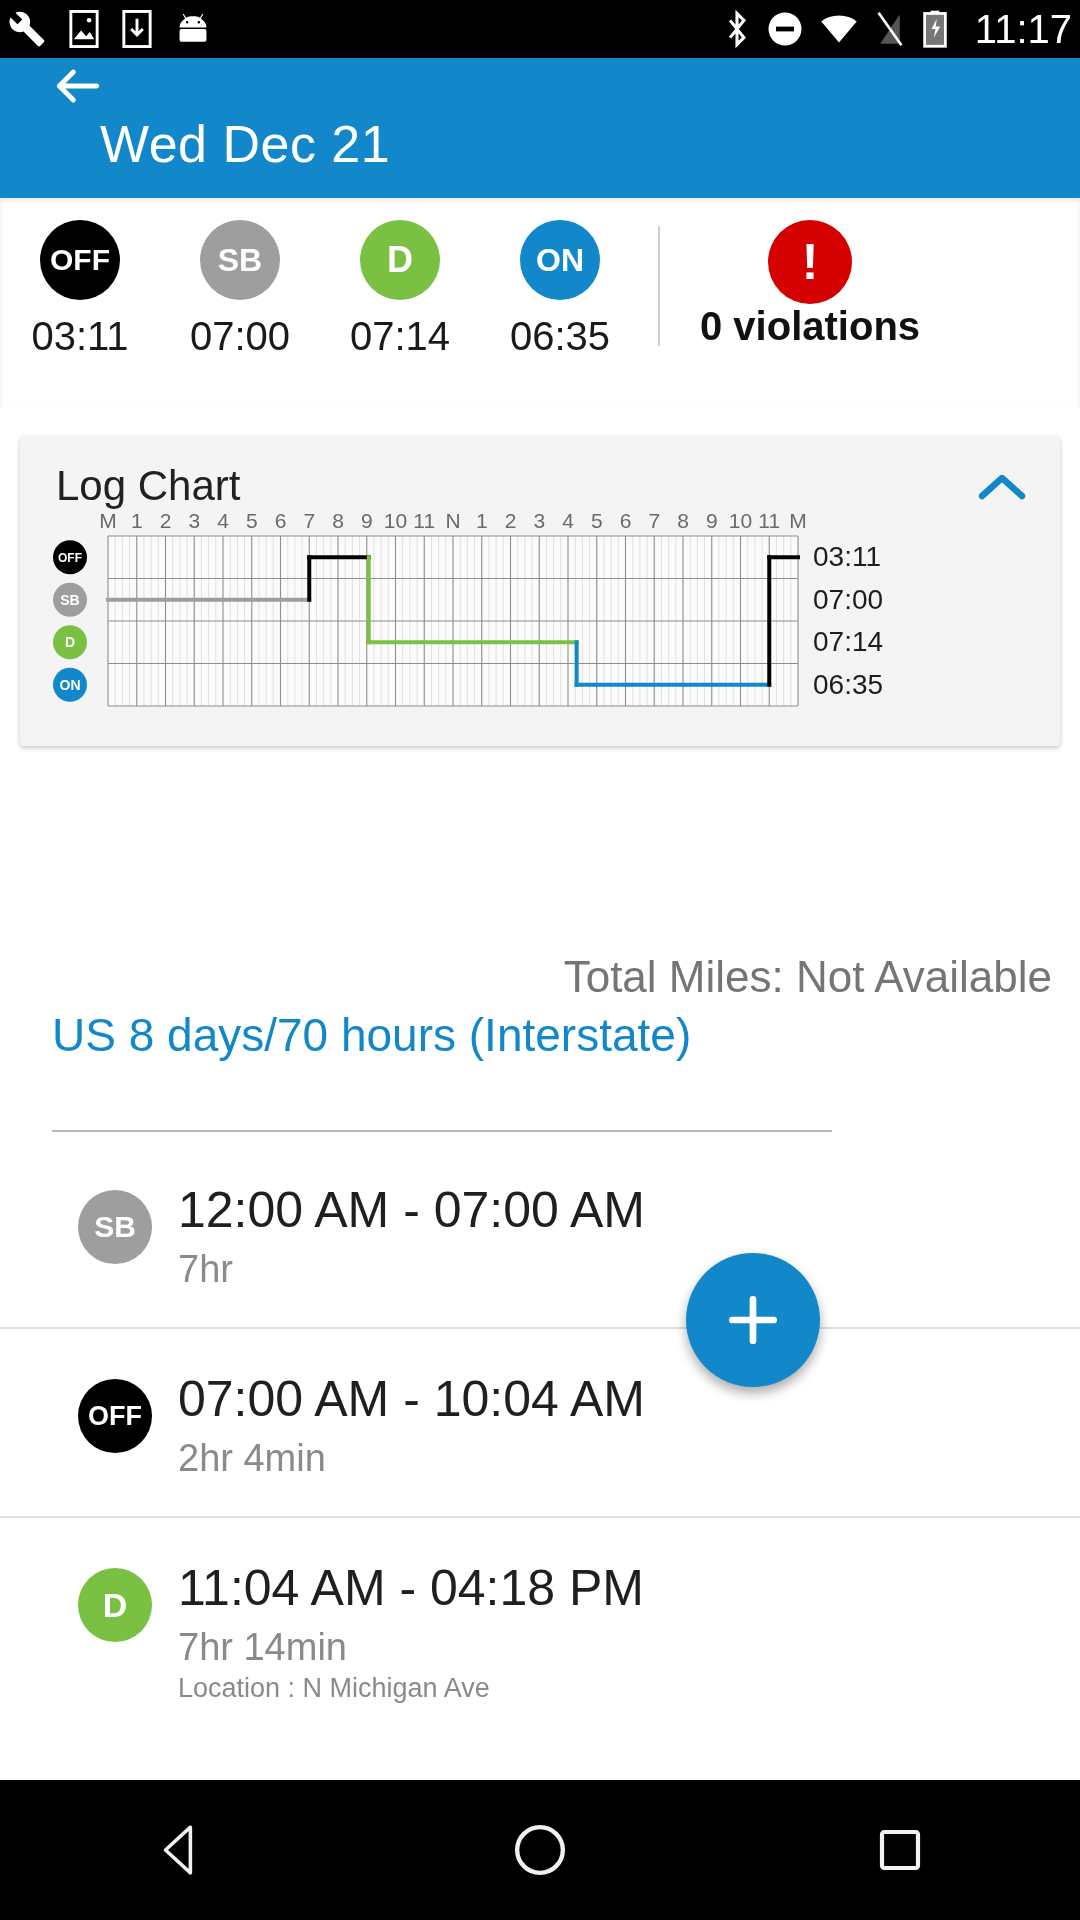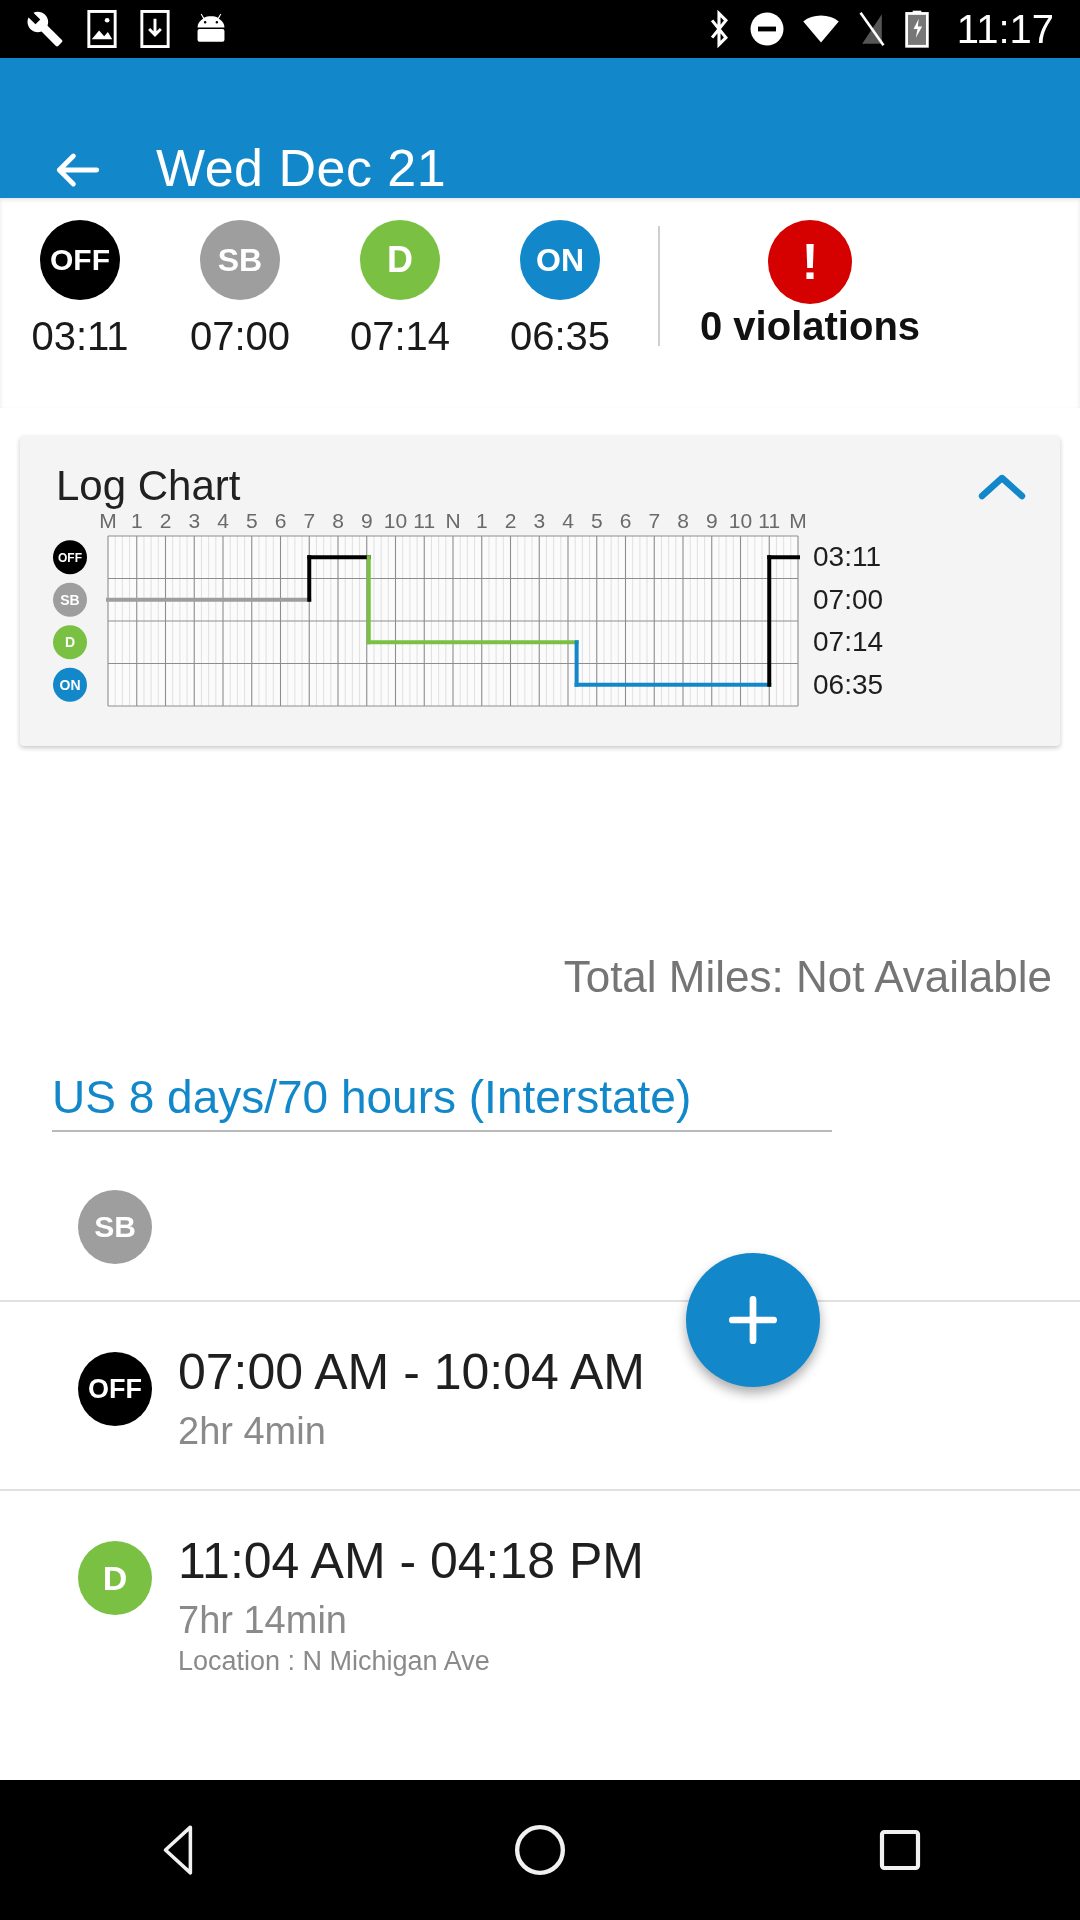--- a/index.html
+++ b/index.html
@@ -8,34 +8,34 @@
     font-family:"Liberation Sans", sans-serif;
     background:#ffffff;
     overflow:hidden;
   }
   #screen { position:relative; width:1080px; height:1920px; background:#fff; }
 
   
   .statusbar {
     position:absolute; top:0; left:0; width:1080px; height:58px;
     background:#000; display:flex; align-items:center;
-    padding:0 26px;
+    padding:0 8px;
   }
   .sb-left { display:flex; align-items:center; gap:22px; }
   .sb-right { margin-left:auto; display:flex; align-items:center; gap:17px; }
   .sb-icon { display:block; }
   .sb-clock {
     color:#fff; font-size:40px; font-weight:normal; letter-spacing:0px;
     margin-left:10px; line-height:1;
   }
 
   
   .appbar {
     position:absolute; top:58px; left:0; width:1080px; height:140px;
-    background:#1288ca; display:flex; align-items:flex-end; padding-left:50px;
+    background:#1288ca; display:flex; align-items:flex-start; padding-left:50px;flex-direction:column;
   }
   .back-arrow { width:56px; height:56px; flex:0 0 auto; }
   .appbar-title {
     color:#fff; font-size:52px; margin-left:50px; font-weight:normal;
     letter-spacing:0.5px;
   }
 
   
   .summary {
     position:absolute; top:198px; left:0; width:1080px; height:210px;
@@ -94,21 +94,21 @@
 
   
   .total-miles {
     position:absolute; top:952px; left:0; width:1080px;
     text-align:right; padding-right:28px;
     font-size:44px; color:#757575;
   }
 
   
   .cycle-title {
-    position:absolute; top:1070px; left:52px;
+    position:absolute; top:1008px; left:52px;
     font-size:46px; color:#1288ca;
   }
   .cycle-rule {
     position:absolute; top:1130px; left:52px; width:780px; height:2px;
     background:#b9b9b9;
   }
 
   
   .entries { position:absolute; top:1140px; left:0; width:1080px; }
   .entry {
@@ -392,20 +392,24 @@
 
   <div class="total-miles">Total Miles: Not Available</div>
 
   <div class="cycle-title">US 8 days/70 hours (Interstate)</div>
   <div class="cycle-rule"></div>
 
   <div class="entries">
 
     <div class="entry">
       <div class="entry-badge sb">SB</div>
+      <div class="entry-body">
+        <div class="entry-range">12:00 AM - 07:00 AM</div>
+        <div class="entry-dur">7hr</div>
+      </div>
     </div>
 
     <div class="entry">
       <div class="entry-badge off">OFF</div>
       <div class="entry-body">
         <div class="entry-range">07:00 AM - 10:04 AM</div>
         <div class="entry-dur">2hr 4min</div>
       </div>
     </div>
 

